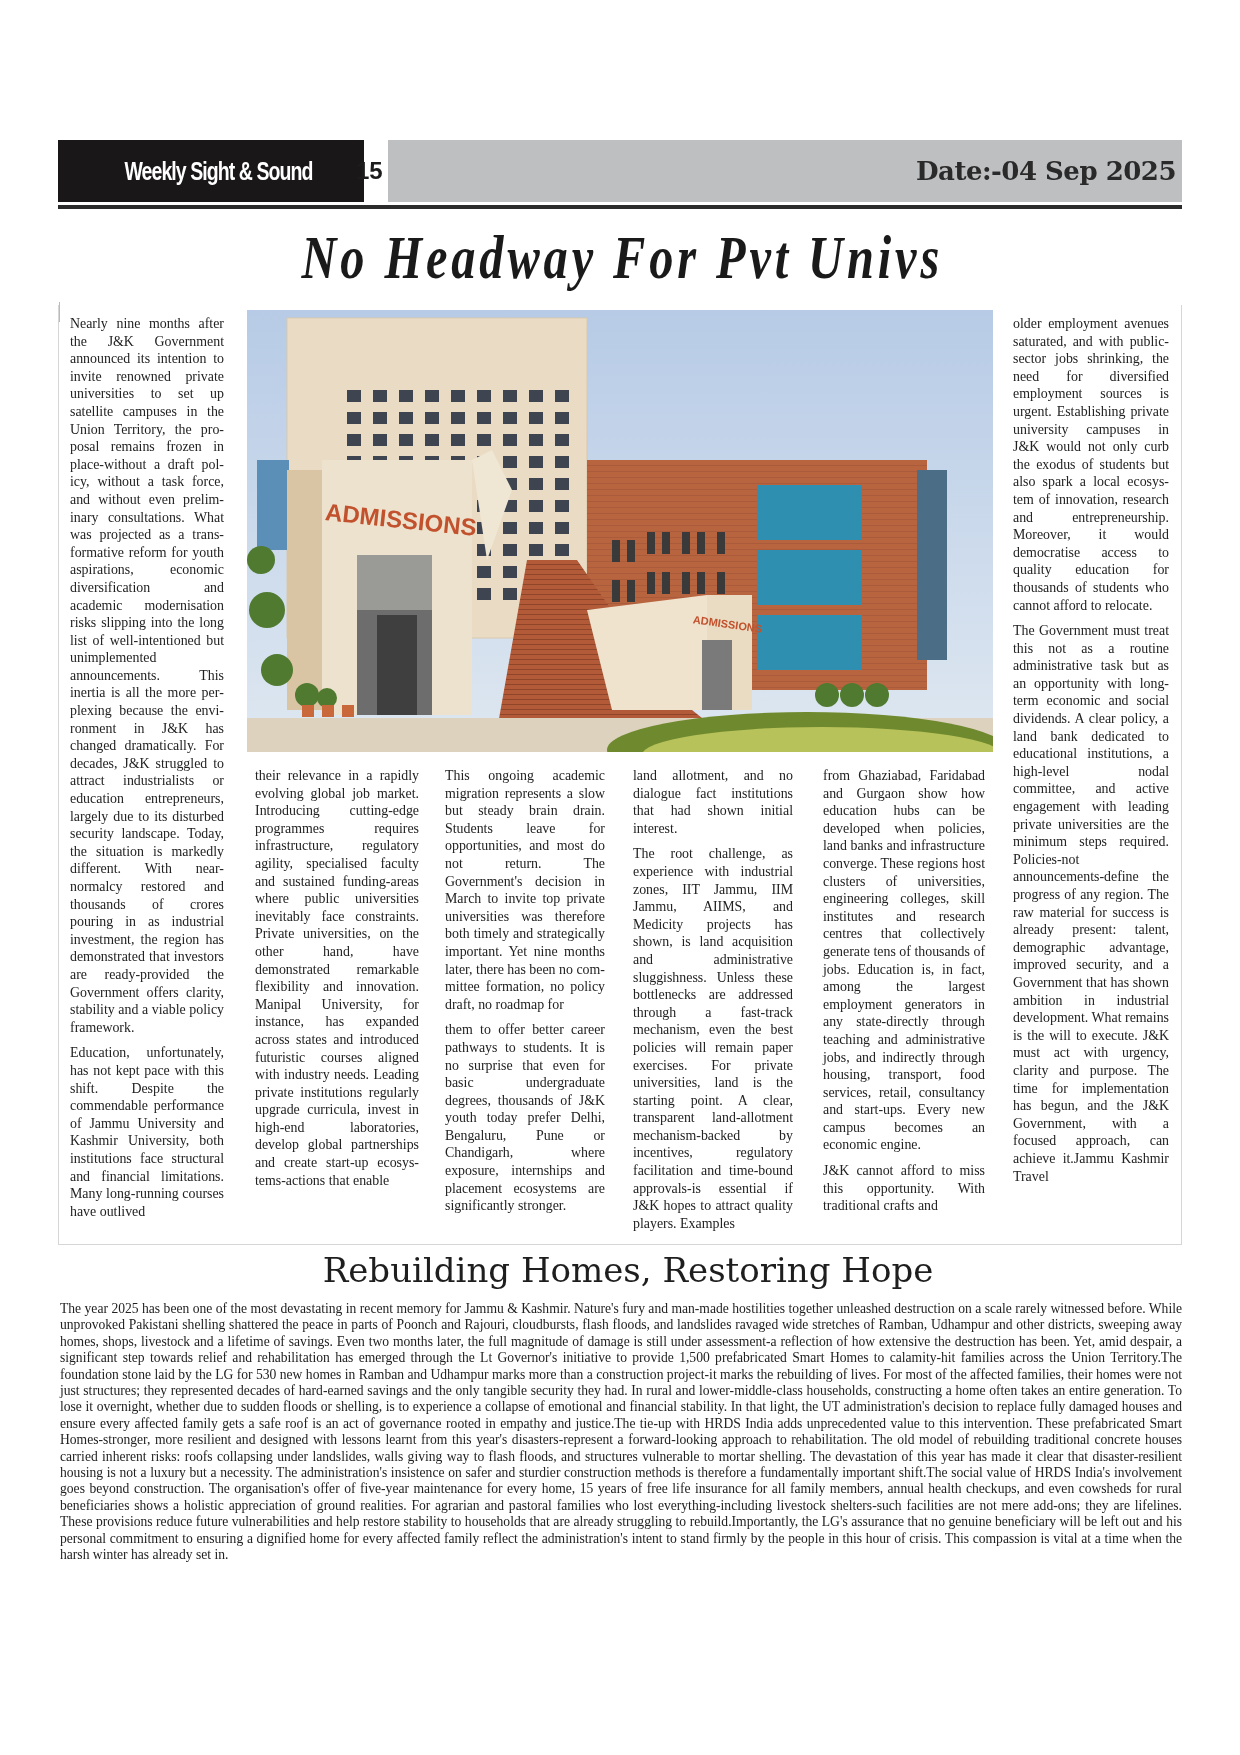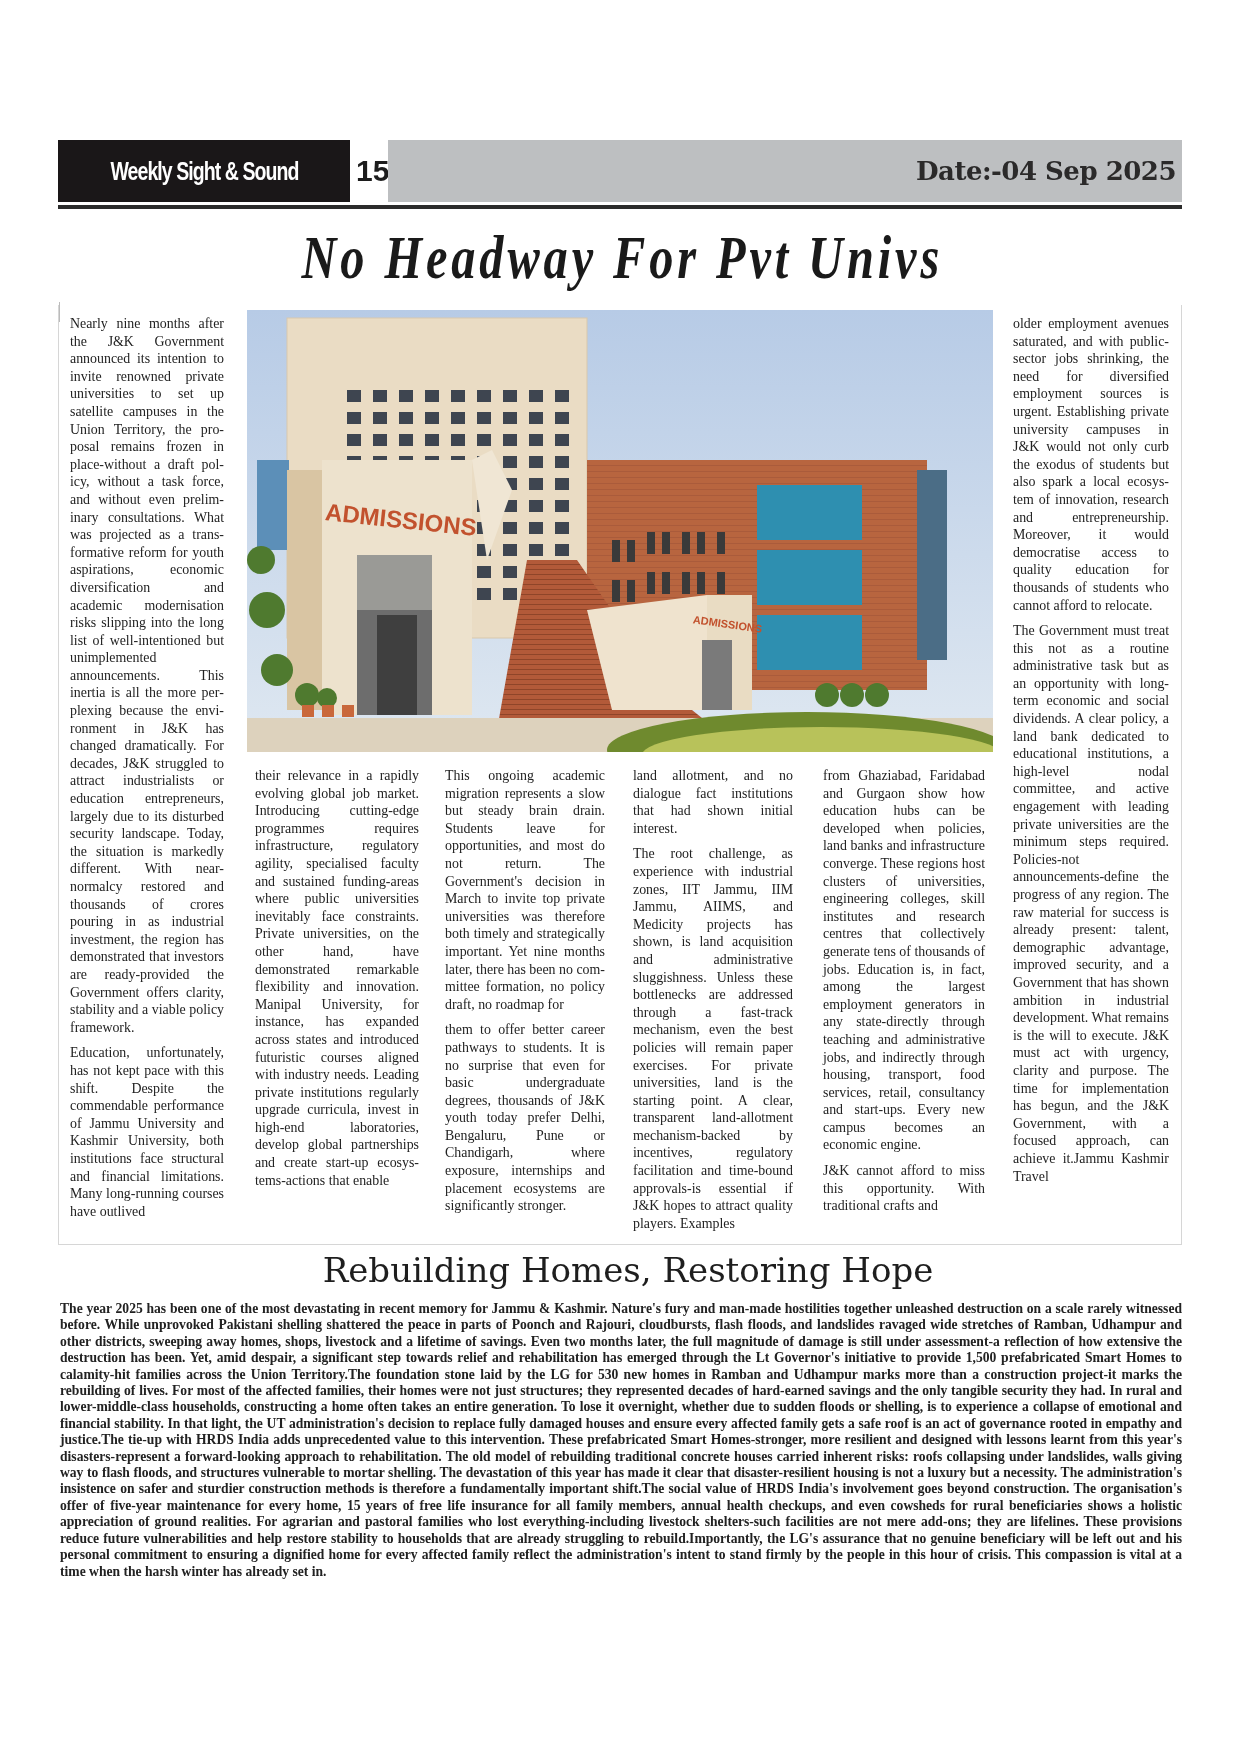--- a/index.html
+++ b/index.html
@@ -1,22 +1,22 @@
 <!DOCTYPE html>
 <html><head>
 <meta charset="utf-8">
 <style>
   html, body { margin: 0; padding: 0; background: #ffffff; }
   body { width: 1240px; height: 1755px; position: relative; overflow: hidden; font-family: "DejaVu Serif", serif; color: #1c1c1c; }
 
   
   .masthead { position: absolute; left: 58px; top: 140px; width: 1124px; height: 62px; }
-  .brand { position: absolute; left: 0; top: 0; width: 292px; height: 62px; background: #1a1718; color: #fff; display: flex; align-items: center; justify-content: center; font-family: "Liberation Sans", sans-serif; font-weight: bold; font-size: 25px; letter-spacing: -1.2px; transform-origin: center; }
+  .brand { position: absolute; left: 0; top: 0; width: 292px; height: 62px; background: #1a1718; color: #fff; display: flex; align-items: center; justify-content: center; font-family: "Liberation Sans", sans-serif; font-weight: bold; font-size: 25px; letter-spacing: -1.2px; transform-origin: center; padding-left: 14px; }
   .brand span { display: inline-block; transform: scaleX(0.78); white-space: nowrap; }
-  .page-num { position: absolute; left: 298px; top: 0; height: 62px; line-height: 62px; font-family: "Liberation Sans", sans-serif; font-weight: bold; font-size: 30px; color: #1c1c1c; }
+  .page-num { position: absolute; left: 298px; top: 0; height: 62px; line-height: 62px; font-family: "Liberation Sans", sans-serif; font-weight: bold; font-size: 24px; color: #1c1c1c; }
   .date-bar { position: absolute; left: 330px; top: 0; right: 0; height: 62px; background: #bdbfc1; }
   .date { position: absolute; right: 6px; top: 0; height: 62px; line-height: 62px; font-family: "DejaVu Serif", serif; font-weight: bold; font-size: 26px; color: #2b2a2a; letter-spacing: -0.5px; }
   .rule { position: absolute; left: 58px; top: 205px; width: 1124px; height: 4px; background: #2b2b2b; }
 
   
   .headline1 { position: absolute; left: 0; width: 1240px; top: 220px; text-align: center; font-family: "Liberation Serif", serif; font-style: italic; font-weight: bold; font-size: 62px; letter-spacing: 5px; color: #1a1a1a; }
   .headline1 span { display: inline-block; transform: scaleX(0.78); }
 
   
   .article1 { position: absolute; left: 58px; top: 305px; width: 1124px; height: 940px; border: 1px solid #d6d6d6; border-top: none; box-sizing: border-box; }
@@ -30,21 +30,21 @@
   .col4 { left: 625px; top: 759px; width: 176px; }
   .col5 { left: 815px; top: 759px; width: 178px; }
   .col6 { left: 1005px; top: 307px; width: 172px; }
 
   
   .photo { position: absolute; left: 247px; top: 310px; width: 746px; height: 444px; overflow: hidden; }
 
   
   .headline2 { position: absolute; left: 0; width: 1240px; top: 1250px; text-align: center; font-family: "DejaVu Serif", serif; font-size: 34px; color: #1e1e1e; letter-spacing: 0px; }
   .body2 { position: absolute; left: 60px; top: 1301px; width: 1122px; font-family: "Liberation Serif", serif; font-size: 13.6px; line-height: 16.4px; text-align: justify; color: #222; }
-  .body2 p { margin: 0; font-weight: bold; }
+  .body2 p { margin: 0; }
 </style>
 </head>
 <body>
 
 <div class="masthead">
   <div class="brand">
       <span>Weekly Sight &amp; Sound</span>
     </div>
   <div class="page-num">15</div>
   <div class="date-bar">

